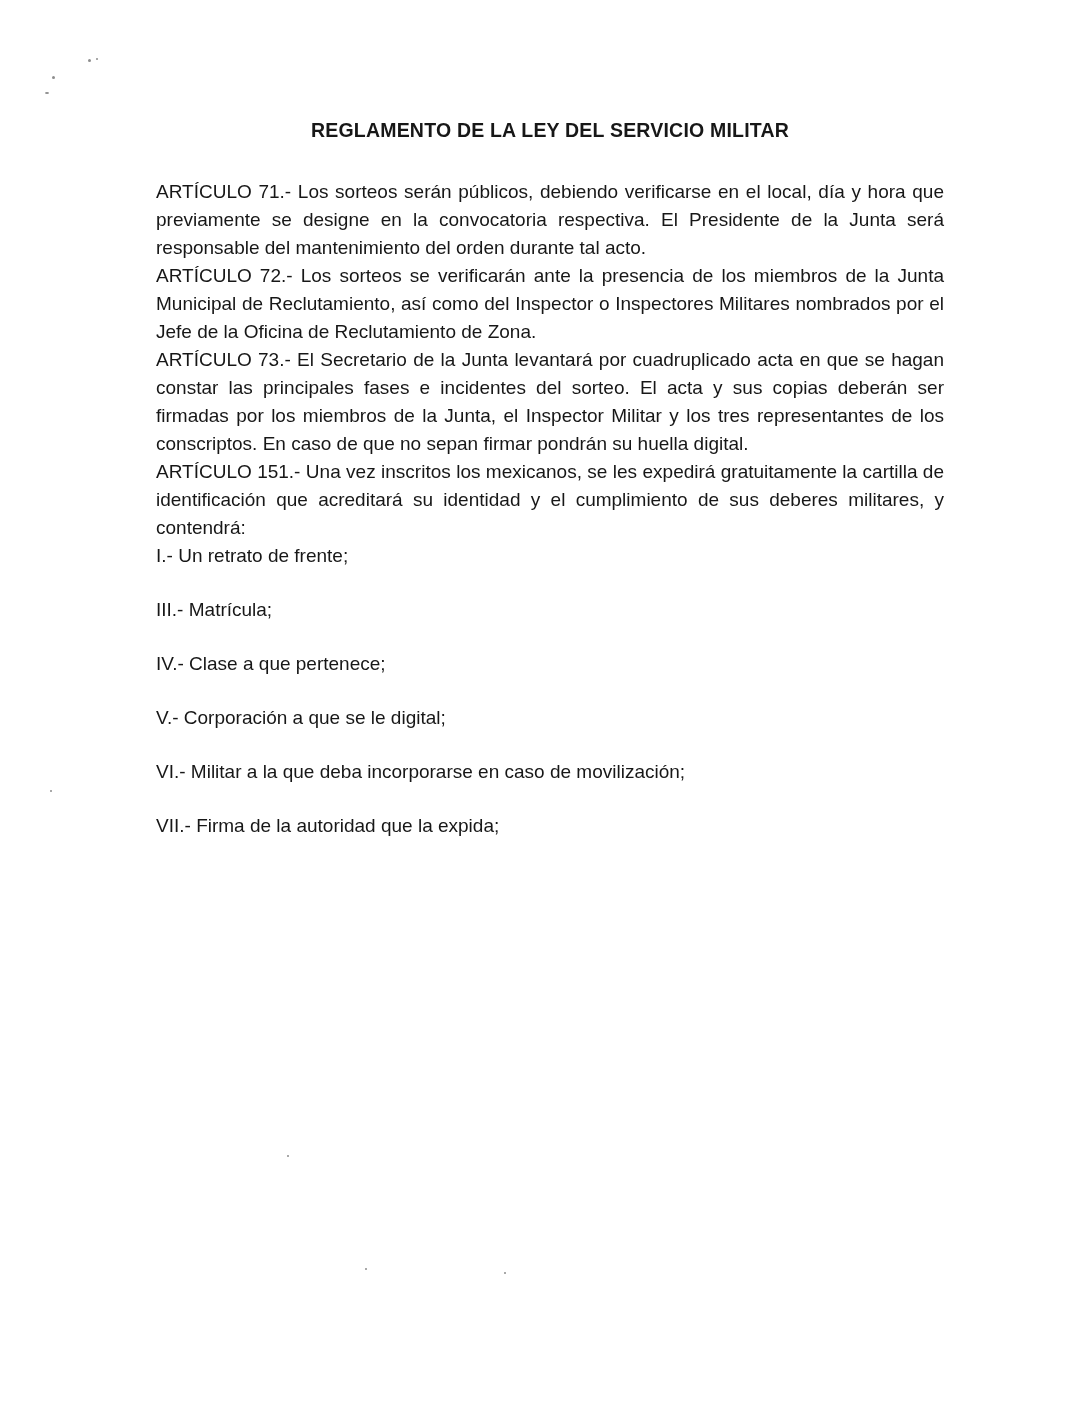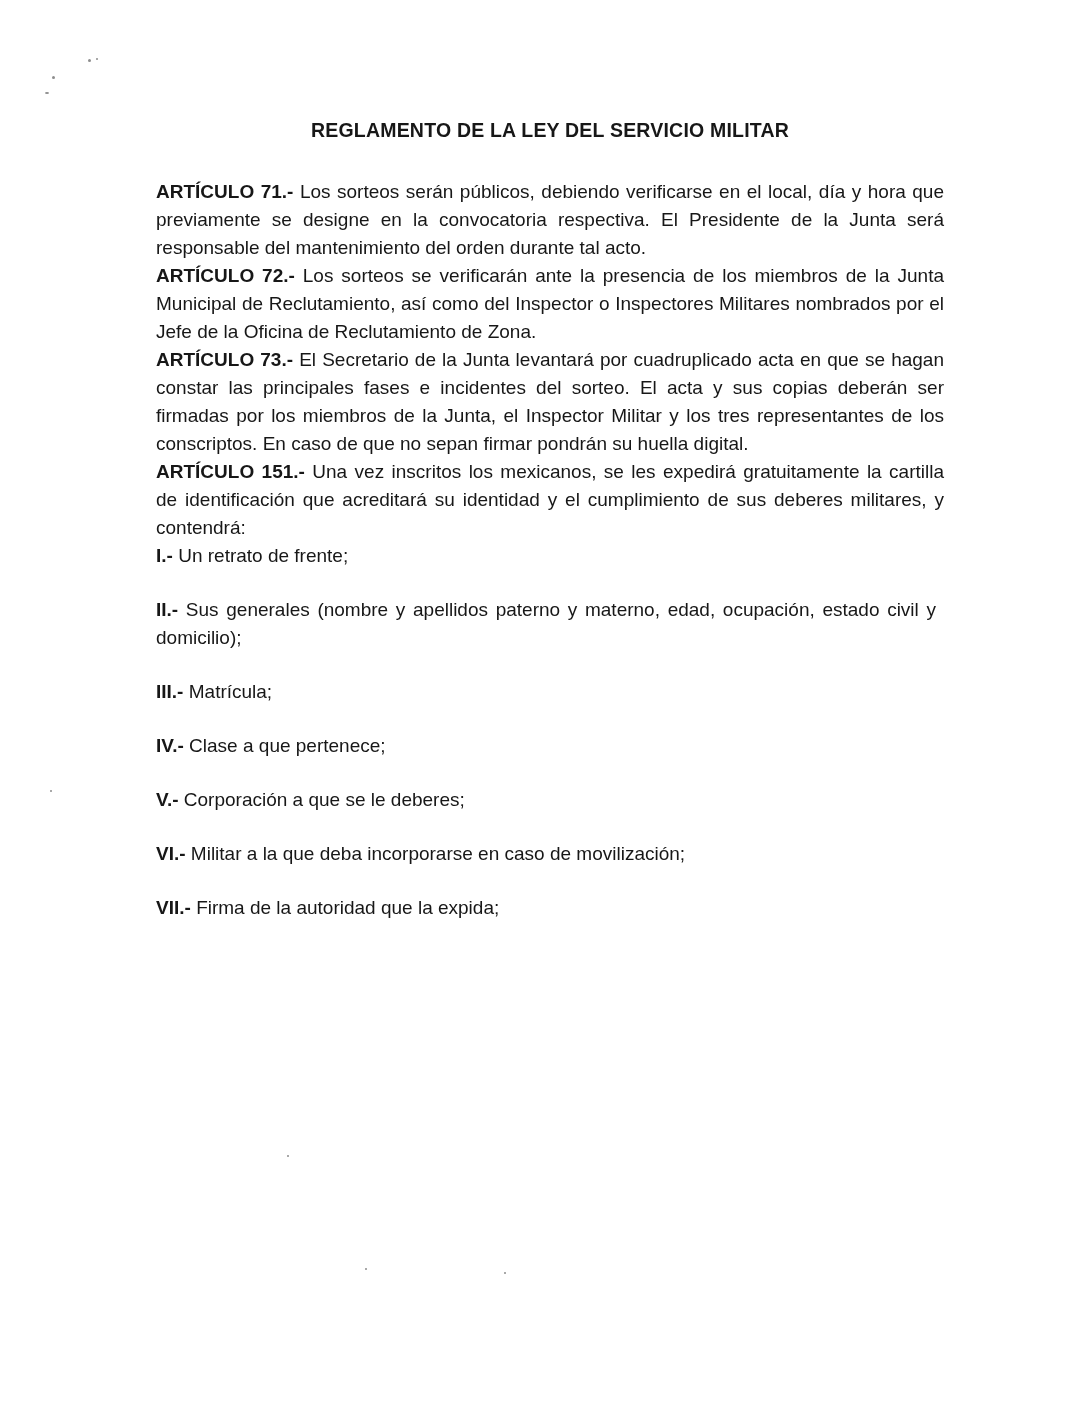--- a/index.html
+++ b/index.html
@@ -31,21 +31,21 @@
     line-height: 28px;
     letter-spacing: 0.2px;
   }
   p.article {
     margin: 0;
     font-size: 19px;
     line-height: 28px;
     text-align: justify;
   }
   .label {
-    font-weight: 700;
+    font-weight: 400;
   }
   .mb-34 { margin-bottom: 34px; }
   .mb-62 { margin-bottom: 62px; }
   .mb-52 { margin-bottom: 52px; }
   .mb-30 { margin-bottom: 30px; }
   p.fraction {
     margin: 0 8px 26px 0;
     font-size: 19px;
     line-height: 28px;
     text-align: justify;
@@ -79,27 +79,26 @@
     <p class="article mb-34"><span class="label">ARTÍCULO 71.-</span> <span>Los sorteos serán públicos, debiendo verificarse en el local, día y hora que previamente se designe en la convocatoria respectiva. El Presidente de la Junta será responsable del mantenimiento del orden durante tal acto.</span></p>
 
     <p class="article mb-62"><span class="label">ARTÍCULO 72.-</span> <span>Los sorteos se verificarán ante la presencia de los miembros de la Junta Municipal de Reclutamiento, así como del Inspector o Inspectores Militares nombrados por el Jefe de la Oficina de Reclutamiento de Zona.</span></p>
 
     <p class="article mb-52"><span class="label">ARTÍCULO 73.-</span> <span>El Secretario de la Junta levantará por cuadruplicado acta en que se hagan constar las principales fases e incidentes del sorteo. El acta y sus copias deberán ser firmadas por los miembros de la Junta, el Inspector Militar y los tres representantes de los conscriptos. En caso de que no sepan firmar pondrán su huella digital.</span></p>
 
     <p class="article mb-30"><span class="label">ARTÍCULO 151.-</span> <span>Una vez inscritos los mexicanos, se les expedirá gratuitamente la cartilla de identificación que acreditará su identidad y el cumplimiento de sus deberes militares, y contendrá:</span></p>
 
     <p class="fraction"><span class="label">I.-</span> <span>Un retrato de frente;</span></p>
 
-    <p class="fraction"><span class="label">II.-</span> <span>Sus generales (nombre y apellidos paterno y materno, edad, ocupación, estado civil y domicilio);</span></p>
 
     <p class="fraction"><span class="label">III.-</span> <span>Matrícula;</span></p>
 
     <p class="fraction"><span class="label">IV.-</span> <span>Clase a que pertenece;</span></p>
 
-    <p class="fraction"><span class="label">V.-</span> <span>Corporación a que se le deberes;</span></p>
+    <p class="fraction"><span class="label">V.-</span> <span>Corporación a que se le digital;</span></p>
 
     <p class="fraction"><span class="label">VI.-</span> <span>Militar a la que deba incorporarse en caso de movilización;</span></p>
 
     <p class="fraction"><span class="label">VII.-</span> <span>Firma de la autoridad que la expida;</span></p>
 
 
 
 
   </div>
 </div>

